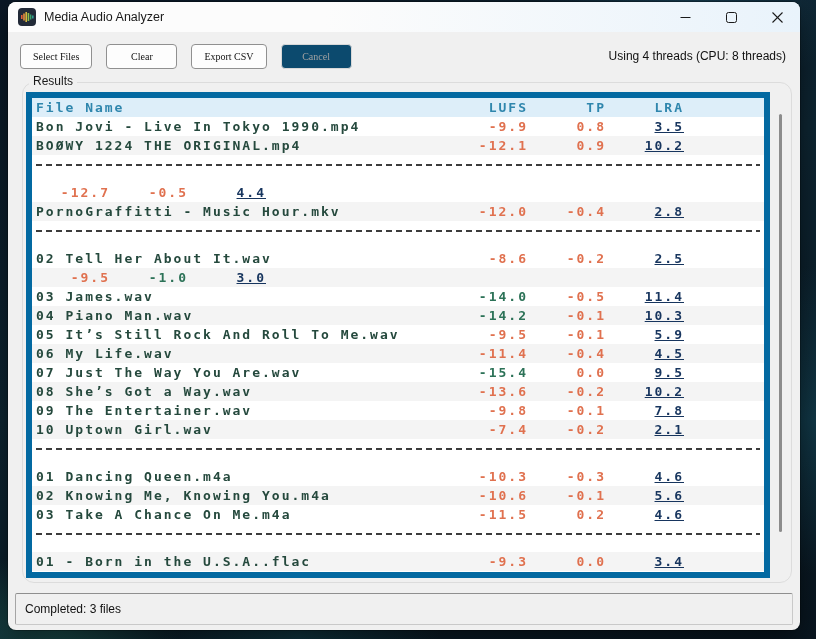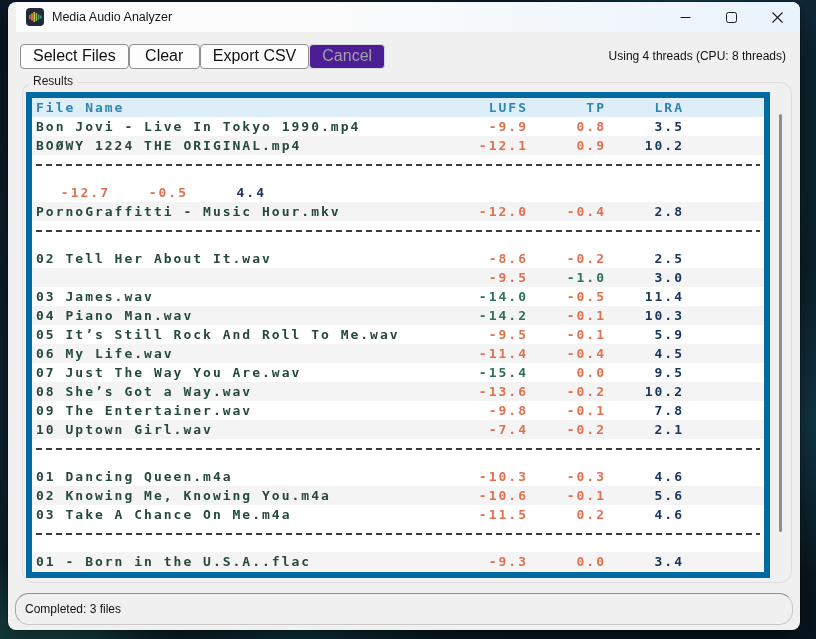--- a/index.html
+++ b/index.html
@@ -20,36 +20,35 @@
     background:#f0f0f0; border-radius:8px; overflow:hidden;
     box-shadow:0 10px 30px rgba(0,0,0,.55), 0 0 0 1px rgba(0,0,0,.25);
     display:flex; flex-direction:column;
   }
 
   
   .titlebar {
     height:30px; flex:0 0 30px; display:flex; align-items:center;
     background:linear-gradient(to right, #fcfcfc 40%, #e9f3fb);
     padding-left:10px;
-    margin-left:8px;
   }
   .app-icon { width:18px; height:18px; margin-right:8px; }
   .title-text { font-size:12.5px; color:#191919; }
   .win-controls { margin-left:auto; display:flex; height:30px; }
   .win-btn { width:46px; height:30px; display:flex; align-items:center; justify-content:center; }
 
   
   .toolbar { display:flex; align-items:center; margin:11px 12px 0 12px; height:26px; }
   .btn {
-    height:25px; min-width:71px; padding:0 12px; 
+    height:25px; min-width:71px; padding:0 12px; margin-right:14px;
     background:#fdfdfd; border:1px solid #909090; border-radius:4px;
-    font-family:Liberation Sans, sans-serif; font-size:16px; color:#111;
+    font-family:Liberation Serif, serif; font-size:10px; color:#111;
   }
   .btn.wide { min-width:73px; }
-  .btn:disabled { background:#4c1d95; border-color:#d8d8d8; color:#a2a2a2; }
+  .btn:disabled { background:#0c4a6e; border-color:#d8d8d8; color:#a2a2a2; }
   .threads-info { margin-left:auto; font-size:12px; color:#111; padding-right:2px; }
 
   
   .results-group {
     position:absolute; left:14px; top:80px; width:770px; height:501px;
     border:1px solid #dcdcdc; border-radius:12px;
   }
   .group-label {
     position:absolute; top:-9px; left:6px; padding:0 4px;
     background:#f0f0f0; font-size:12px; color:#1a1a1a;
@@ -65,39 +64,39 @@
   }
 
   
   .row {
     display:flex; height:19px; line-height:19px; white-space:pre;
     font-family:"DejaVu Sans Mono", monospace; font-weight:700;
     font-size:13px; letter-spacing:2px;
   }
   .row.header { background:var(--header-bg); color:var(--header-text); }
   .row.header .cell { color:var(--header-text); }
-  .row.stripe { background:var(--stripe);justify-content:flex-end; }
+  .row.stripe { background:var(--stripe); }
   .name-cell { flex:1 1 auto; padding-left:4px; overflow:hidden; color:var(--file-name); }
   .row.header .name-cell { color:var(--header-text); }
   .cell { flex:0 0 78px; text-align:right; overflow:hidden; }
   .end-spacer { flex:0 0 80px; }
   .val-warn { color:var(--value-warn); }
   .val-ok   { color:var(--value-ok); }
-  .val-lra  { color:var(--value-lra); }
+  .val-lra  { color:var(--value-lra);text-decoration:underline; }
   .sep-row { display:block; height:19px; }
   .sep-line {
     height:2px; margin:9px 4px 0 4px;
     background:repeating-linear-gradient(to right, var(--separator-dash) 0 6px, transparent 6px 10px);
   }
 
   
   .status-bar {
     position:absolute; left:7px; right:7px; bottom:5px; height:32px;
     background:#f0f0f0; display:flex; align-items:center; padding-left:9px;
-    border:1px solid #c9c9c9; border-top-color:#8f8f8f; border-left-color:#a5a5a5; border-radius:14px;
+    border:1px solid #c9c9c9; border-top-color:#8f8f8f; border-left-color:#a5a5a5; border-radius:2px;
     font-size:12px; color:#111;
   }
 </style>
 </head>
 <body>
 
 <div class="desktop">
   <div class="window">
 
     <div class="titlebar">

